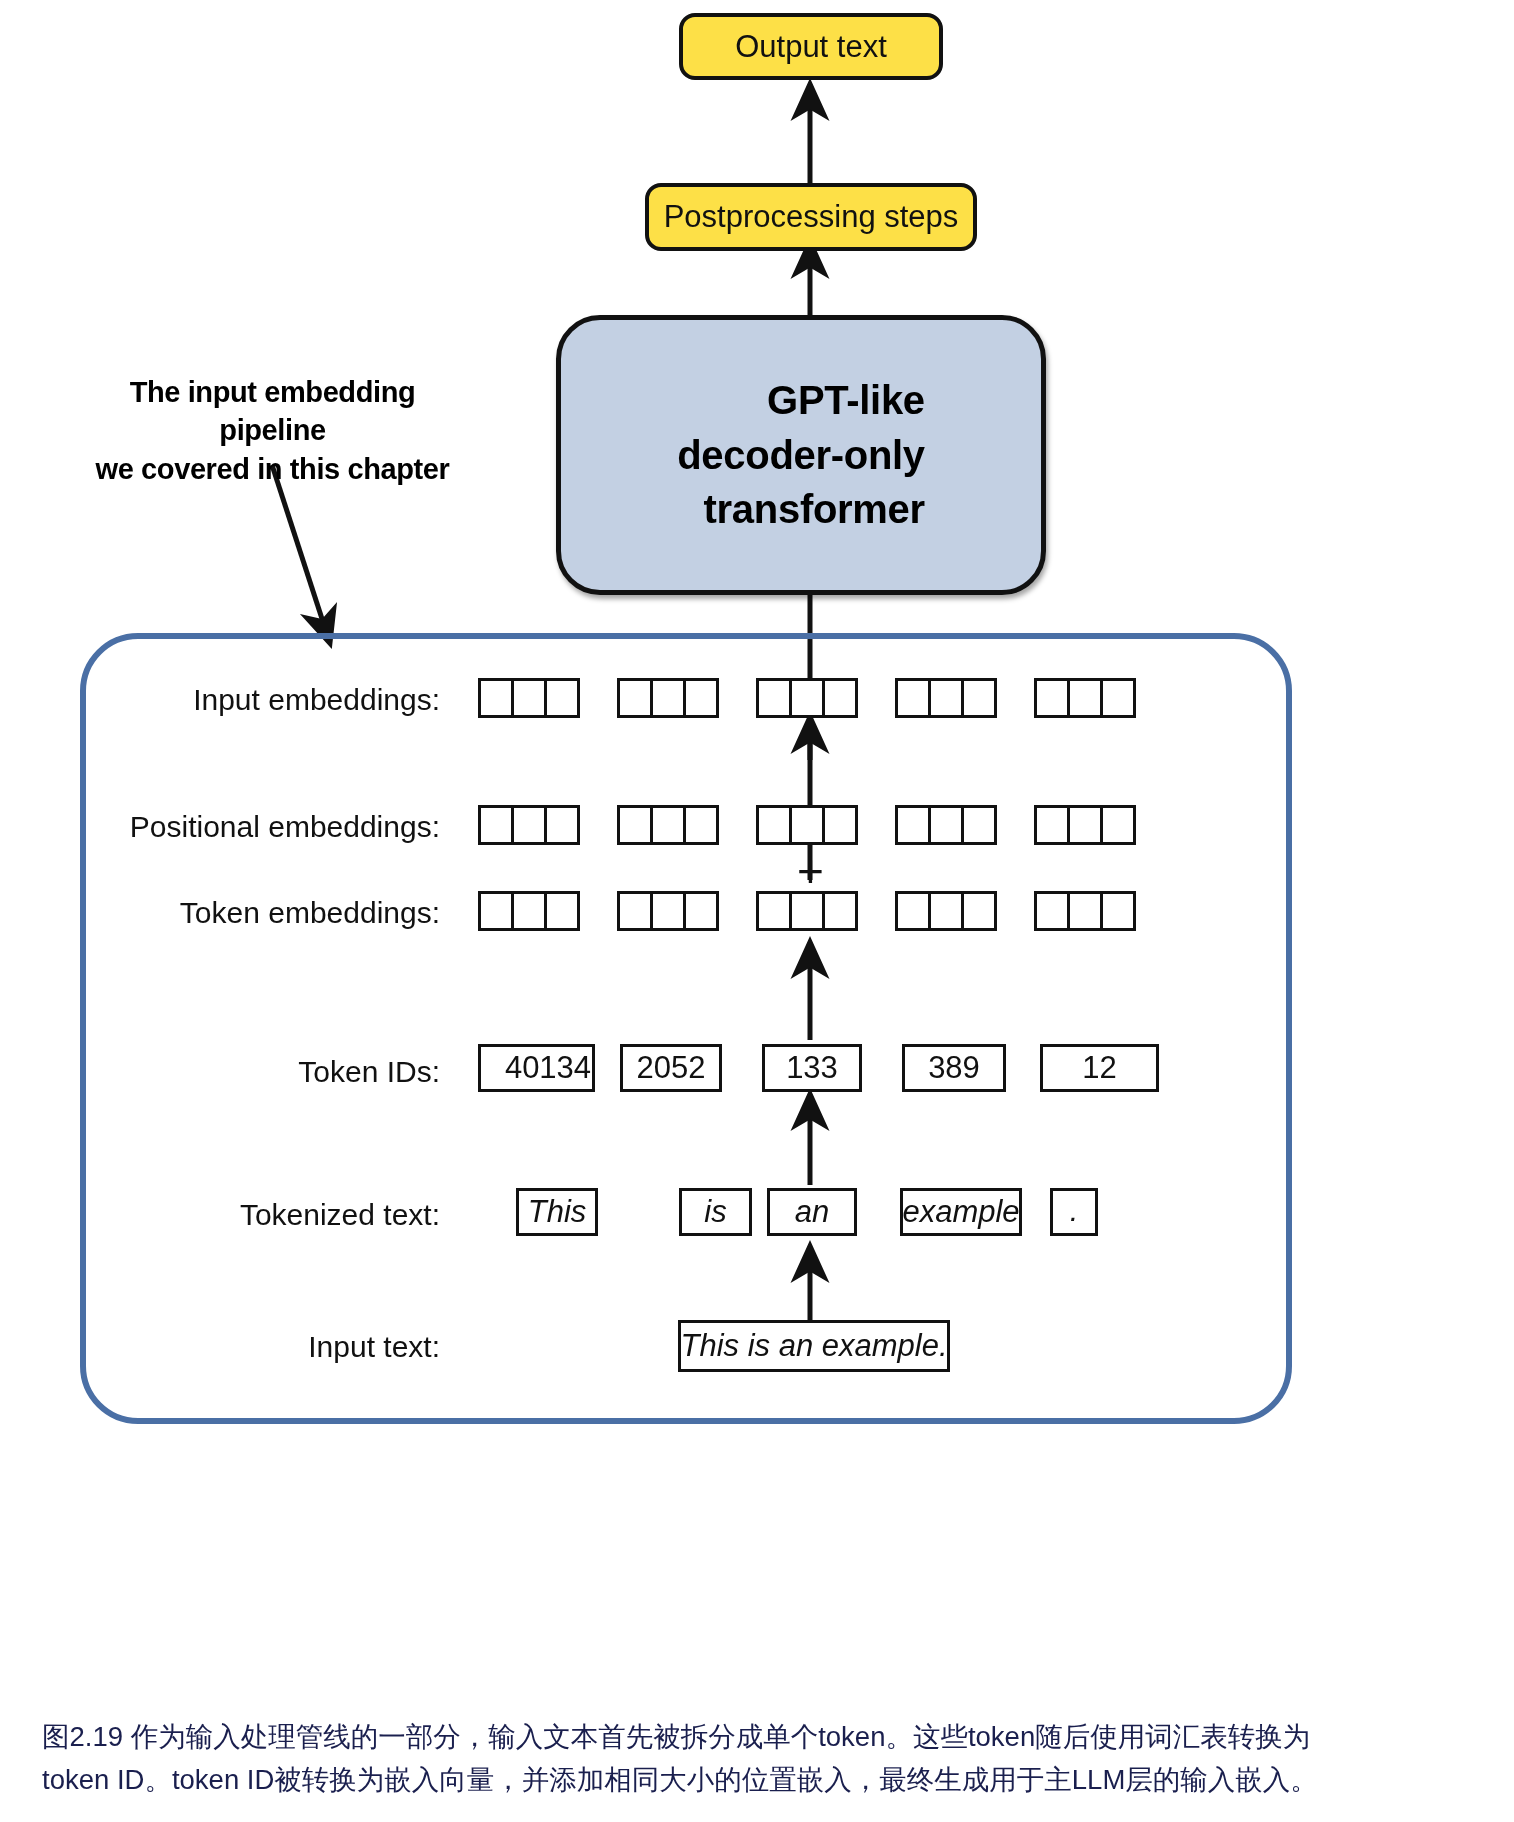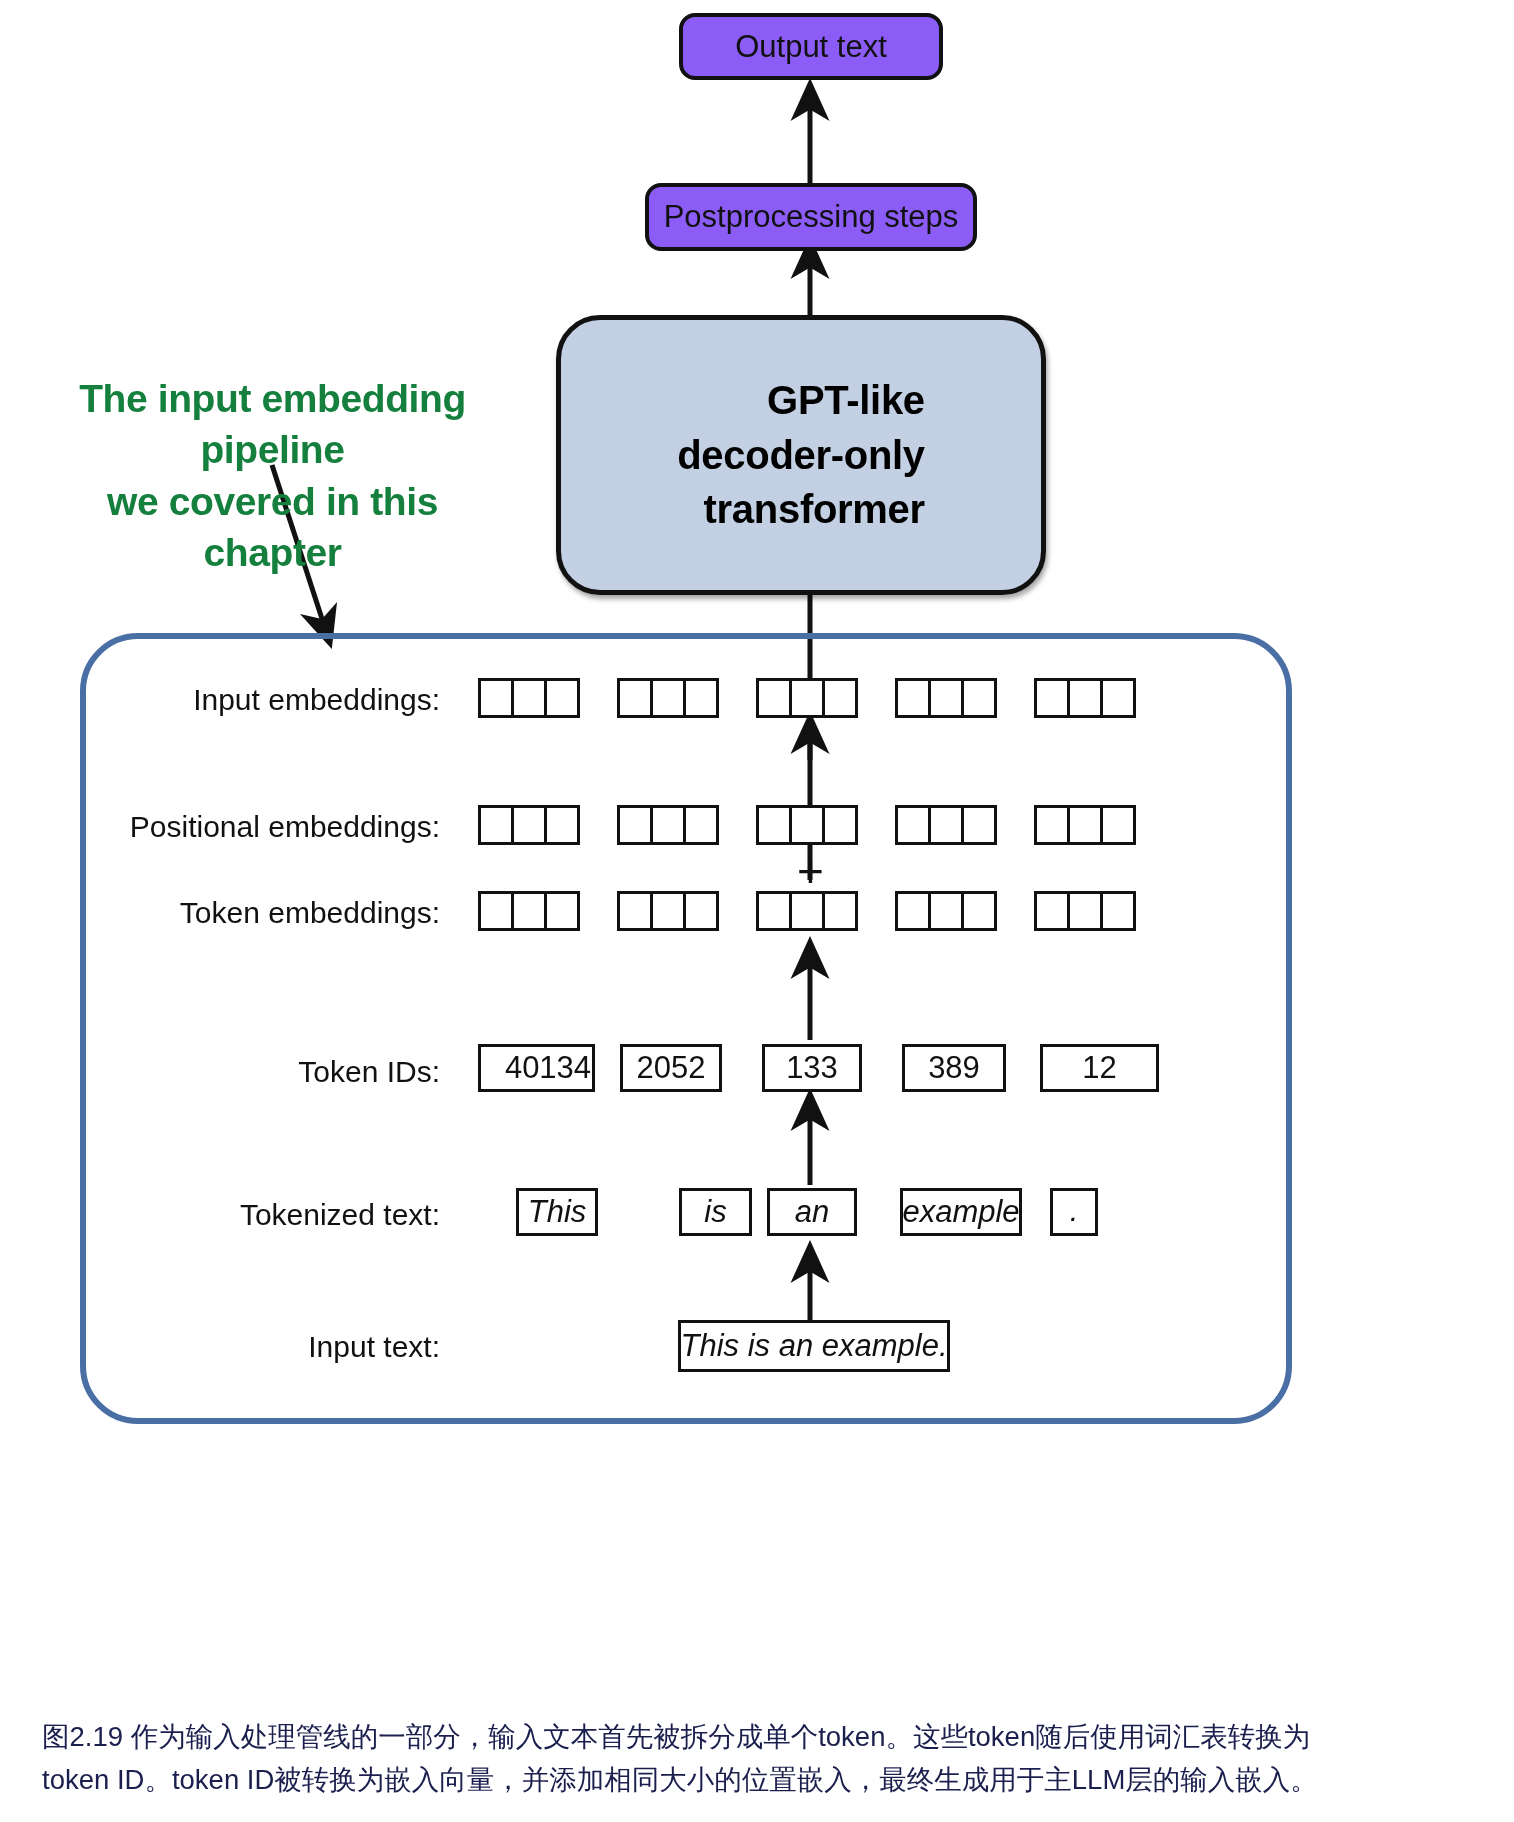--- a/index.html
+++ b/index.html
@@ -16,21 +16,21 @@
     overflow: hidden;
   }
 
   
   .abs { position: absolute; box-sizing: border-box; }
 
   
   .pill {
     border: 4px solid #111111;
     border-radius: 16px;
-    background: #8b5cf6;
+    background: #fde047;
     display: flex;
     align-items: center;
     justify-content: center;
     font-size: 31px;
     color: #111111;
     white-space: nowrap;
   }
 
   
   .transformer {
@@ -92,25 +92,25 @@
   
   .plus {
     font-size: 46px;
     line-height: 1;
     color: #111111;
     font-family: "Liberation Sans", sans-serif;
   }
 
   
   .annotation {
-    font-size: 39px;
+    font-size: 29px;
     font-weight: bold;
     line-height: 1.32;
     text-align: center;
-    color: #15803d;
+    color: #000000;
     letter-spacing: -0.4px;
   }
 
   
   .caption {
     font-size: 27.5px;
     line-height: 1.55;
     color: #1a1f4e;
     font-family: "Liberation Sans", sans-serif;
   }

